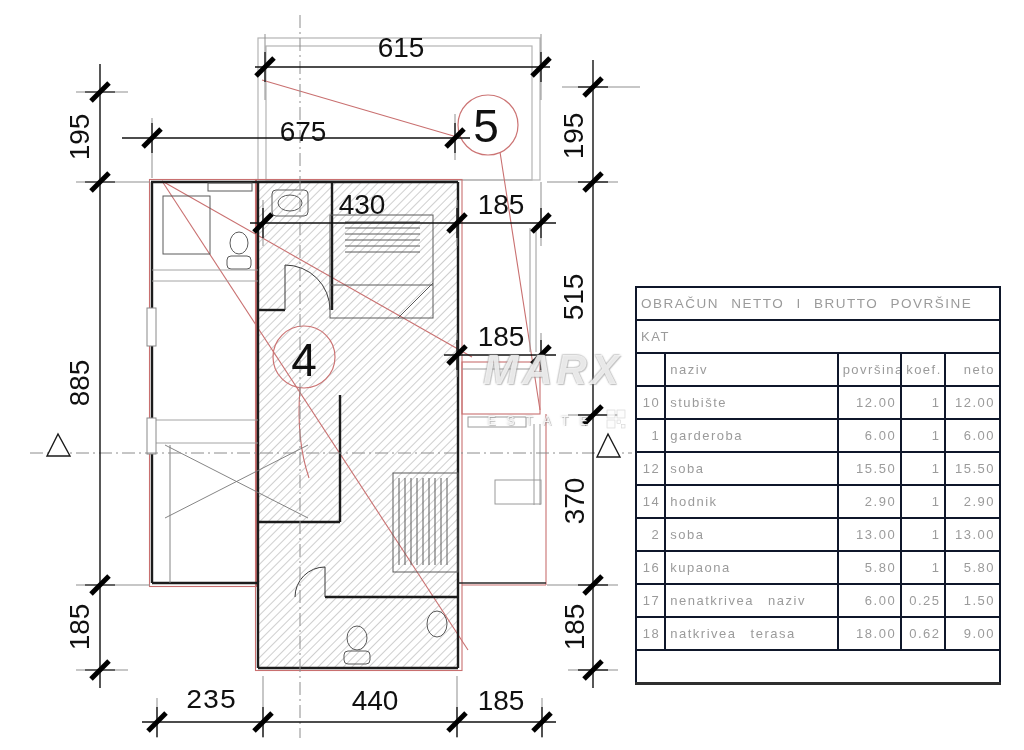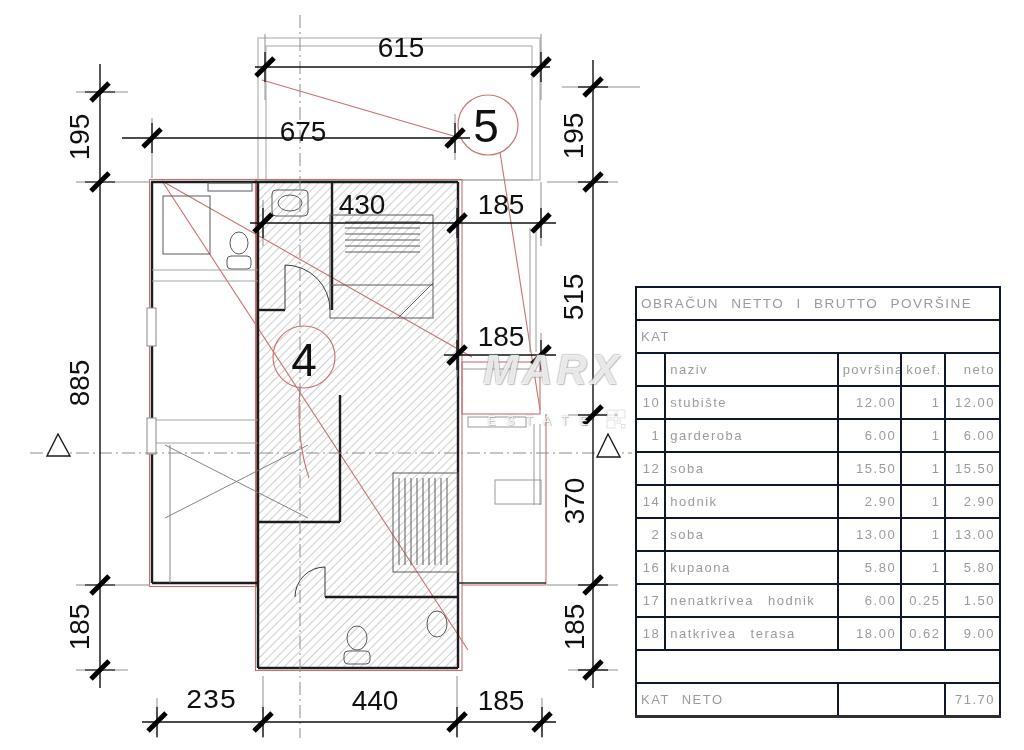--- a/index.html
+++ b/index.html
@@ -352,37 +352,32 @@
           </tr>
           <tr>
             <td class="c-num">16</td>
             <td class="c-naziv">kupaona</td>
             <td class="c-pov">5.80</td>
             <td class="c-koef">1</td>
             <td class="c-neto">5.80</td>
           </tr>
           <tr>
             <td class="c-num">17</td>
-            <td class="c-naziv">nenatkrivea hodnik</td>
+            <td class="c-naziv">nenatkrivea naziv</td>
             <td class="c-pov">6.00</td>
             <td class="c-koef">0.25</td>
             <td class="c-neto">1.50</td>
           </tr>
           <tr>
             <td class="c-num">18</td>
             <td class="c-naziv">natkrivea terasa</td>
             <td class="c-pov">18.00</td>
             <td class="c-koef">0.62</td>
             <td class="c-neto">9.00</td>
           </tr>
           <tr class="r-empty">
           <td colspan="5"></td>
         </tr>
-        <tr class="r-foot">
-          <td class="f-label" colspan="2">KAT NETO</td>
-          <td colspan="2"></td>
-          <td class="f-total">71.70</td>
-        </tr>
       </tbody>
     </table>
   </div>
 
 </div>
 
 </body></html>

